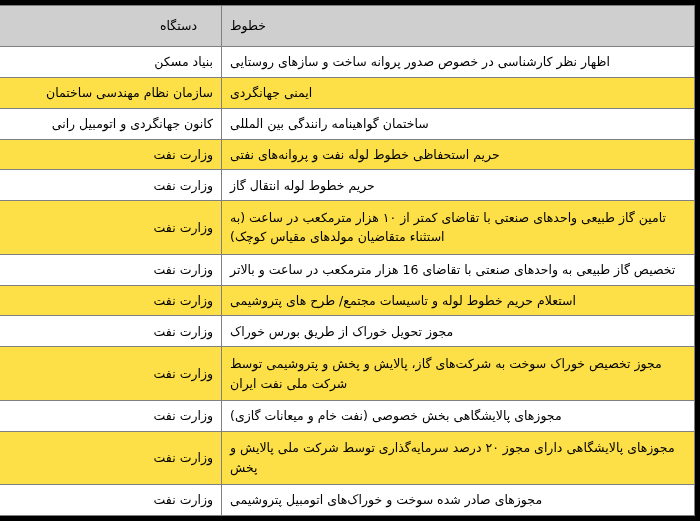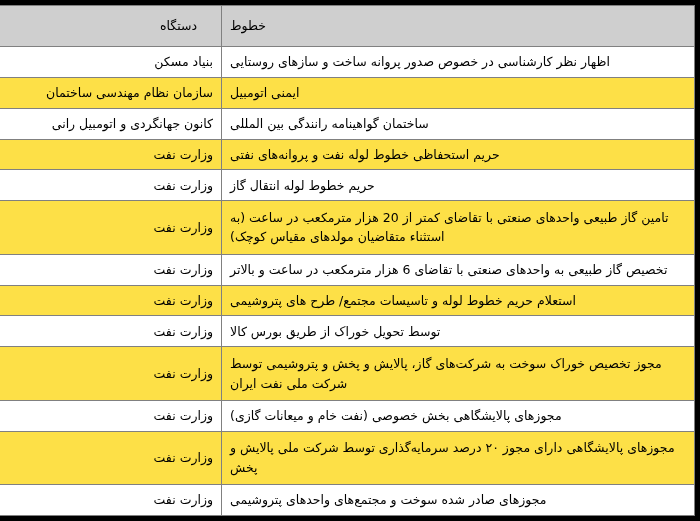--- a/index.html
+++ b/index.html
@@ -70,74 +70,74 @@
         <th class="col-radif">ردیف</th>
       </tr>
     </thead>
     <tbody id="table-body">
         <tr class="row-plain">
           <td class="col-onvan">اظهار نظر کارشناسی در خصوص صدور پروانه ساخت و سازهای روستایی</td>
           <td class="col-dastgah">بنیاد مسکن</td>
           <td class="col-radif">۱</td>
         </tr>
         <tr class="row-shaded">
-          <td class="col-onvan">ایمنی اتومبیل</td>
+          <td class="col-onvan">ایمنی جهانگردی</td>
           <td class="col-dastgah">سازمان نظام مهندسی ساختمان</td>
           <td class="col-radif">۲</td>
         </tr>
         <tr class="row-plain">
           <td class="col-onvan">ساختمان گواهینامه رانندگی بین المللی</td>
           <td class="col-dastgah">کانون جهانگردی و اتومبیل رانی</td>
           <td class="col-radif">۳</td>
         </tr>
         <tr class="row-shaded">
           <td class="col-onvan">حریم استحفاظی خطوط لوله نفت و پروانه‌های نفتی</td>
           <td class="col-dastgah">وزارت نفت</td>
           <td class="col-radif">۴</td>
         </tr>
         <tr class="row-plain">
           <td class="col-onvan">حریم خطوط لوله انتقال گاز</td>
           <td class="col-dastgah">وزارت نفت</td>
           <td class="col-radif">۵</td>
         </tr>
         <tr class="row-shaded">
-          <td class="col-onvan">تامین گاز طبیعی واحدهای صنعتی با تقاضای کمتر از 20 هزار مترمکعب در ساعت (به استثناء متقاضیان مولدهای مقیاس کوچک)</td>
+          <td class="col-onvan">تامین گاز طبیعی واحدهای صنعتی با تقاضای کمتر از ۱۰ هزار مترمکعب در ساعت (به استثناء متقاضیان مولدهای مقیاس کوچک)</td>
           <td class="col-dastgah">وزارت نفت</td>
           <td class="col-radif">۶</td>
         </tr>
         <tr class="row-plain">
-          <td class="col-onvan">تخصیص گاز طبیعی به واحدهای صنعتی با تقاضای 6 هزار مترمکعب در ساعت و بالاتر</td>
+          <td class="col-onvan">تخصیص گاز طبیعی به واحدهای صنعتی با تقاضای 16 هزار مترمکعب در ساعت و بالاتر</td>
           <td class="col-dastgah">وزارت نفت</td>
           <td class="col-radif">۷</td>
         </tr>
         <tr class="row-shaded">
           <td class="col-onvan">استعلام حریم خطوط لوله و تاسیسات مجتمع/ طرح های پتروشیمی</td>
           <td class="col-dastgah">وزارت نفت</td>
           <td class="col-radif">۸</td>
         </tr>
         <tr class="row-plain">
-          <td class="col-onvan">توسط تحویل خوراک از طریق بورس کالا</td>
+          <td class="col-onvan">مجوز تحویل خوراک از طریق بورس خوراک</td>
           <td class="col-dastgah">وزارت نفت</td>
           <td class="col-radif">۹</td>
         </tr>
         <tr class="row-shaded">
           <td class="col-onvan">مجوز تخصیص خوراک  سوخت به شرکت‌های گاز، پالایش و پخش و پتروشیمی توسط شرکت ملی نفت ایران</td>
           <td class="col-dastgah">وزارت نفت</td>
           <td class="col-radif">۱۰</td>
         </tr>
         <tr class="row-plain">
           <td class="col-onvan">مجوزهای پالایشگاهی بخش خصوصی (نفت خام و میعانات گازی)</td>
           <td class="col-dastgah">وزارت نفت</td>
           <td class="col-radif">۱۱</td>
         </tr>
         <tr class="row-shaded">
           <td class="col-onvan">مجوزهای پالایشگاهی دارای مجوز ۲۰ درصد سرمایه‌گذاری توسط شرکت ملی پالایش و پخش</td>
           <td class="col-dastgah">وزارت نفت</td>
           <td class="col-radif">۱۲</td>
         </tr>
         <tr class="row-plain">
-          <td class="col-onvan">مجوزهای صادر شده سوخت و مجتمع‌های واحدهای پتروشیمی</td>
+          <td class="col-onvan">مجوزهای صادر شده سوخت و خوراک‌های اتومبیل پتروشیمی</td>
           <td class="col-dastgah">وزارت نفت</td>
           <td class="col-radif">۱۳</td>
         </tr>
       </tbody>
   </table>
 </div>
 
 </body></html>

